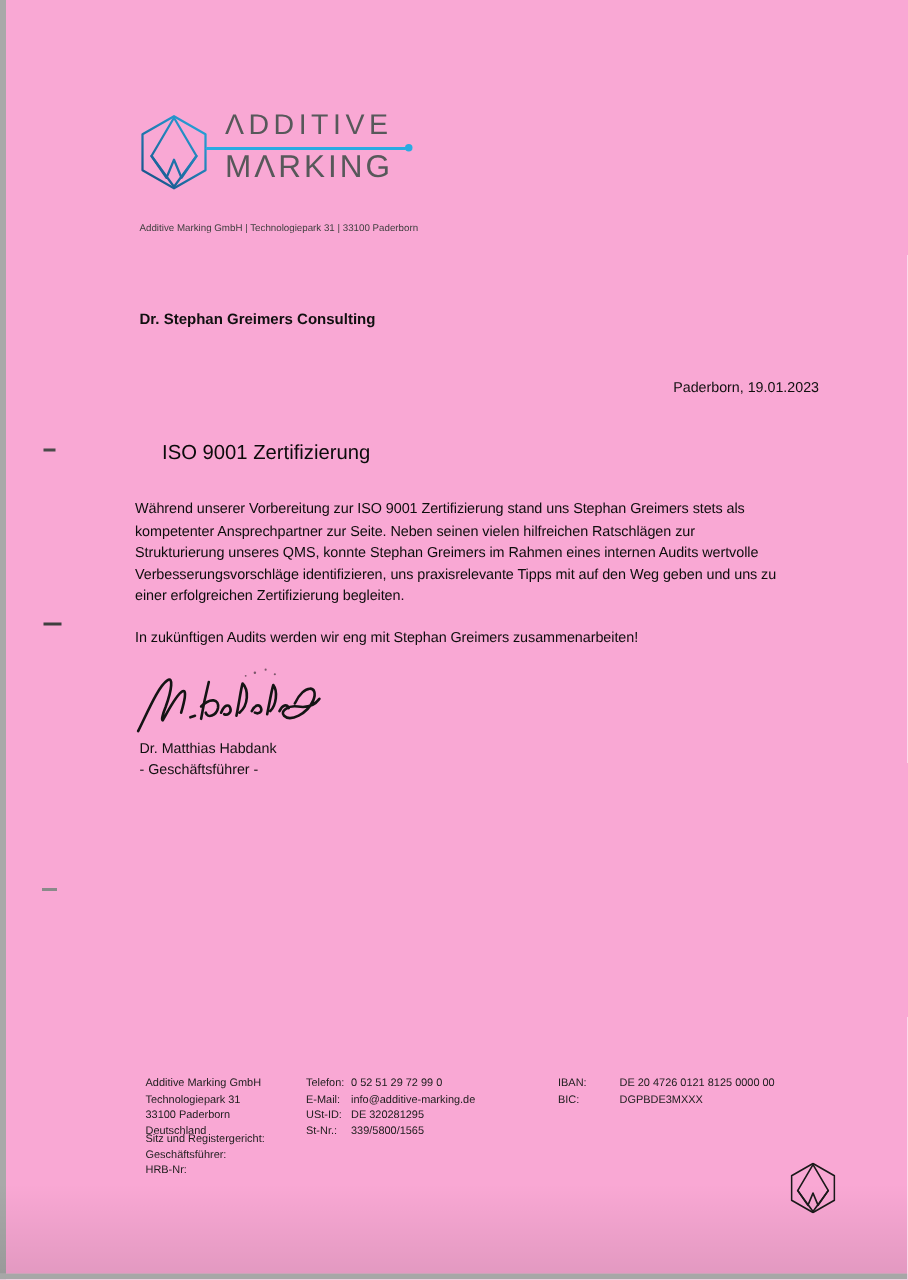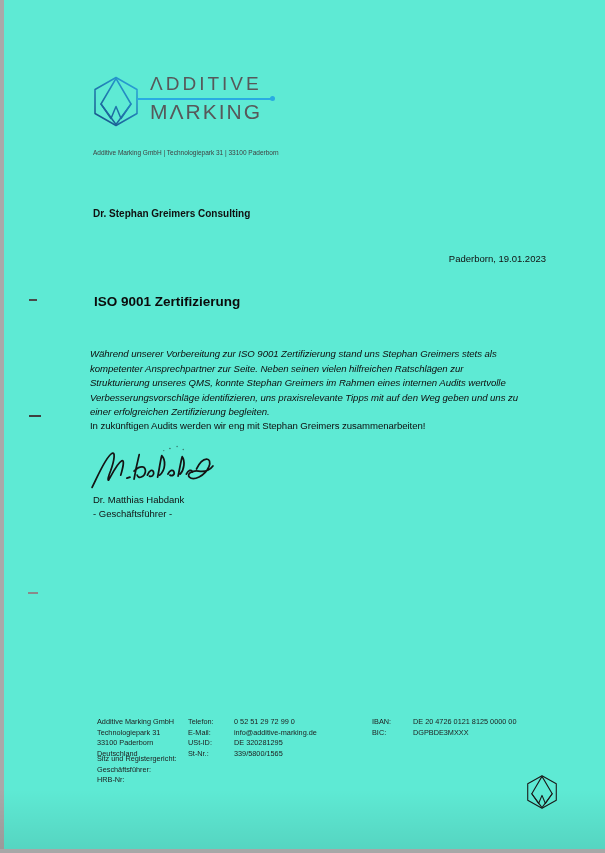--- a/index.html
+++ b/index.html
@@ -1,17 +1,17 @@
 <!DOCTYPE html>
 <html><head>
 <meta charset="utf-8">
 <style>
   html,body{margin:0;padding:0;background:#ffffff;}
   .page{
-    position:relative;width:605px;height:853px;background:#5eead4;
+    position:relative;width:605px;height:853px;background:#f9a8d4;
     font-family:"Liberation Sans",sans-serif;overflow:hidden;
   }
   .edge-left{position:absolute;left:0;top:0;width:4px;height:853px;background:#a9a9a9;}
   .bottom-shade{position:absolute;left:0;right:0;bottom:4px;height:60px;
     background:linear-gradient(180deg,rgba(0,0,0,0) 0%,rgba(0,0,0,0.09) 100%);}
   .edge-bottom{position:absolute;left:0;right:0;bottom:0;height:4px;background:#a7a7a7;}
 
   
   .hex-logo{position:absolute;left:94px;top:76px;width:44px;height:51px;}
   .wordmark-top{position:absolute;left:150px;top:74px;font-size:19px;letter-spacing:3px;
@@ -23,33 +23,33 @@
 
   .sender-line{position:absolute;left:93px;top:149px;font-size:6.5px;color:#3f3f3f;white-space:nowrap;}
   .recipient{position:absolute;left:93px;top:168px;font-size:10px;font-weight:700;color:#101010;margin-top:40px;}
   .date-line{position:absolute;right:59px;top:253px;font-size:9.5px;color:#101010;padding-left:48px;}
 
   .fold-mark{position:absolute;height:2px;}
   .fold-top{left:29px;top:299px;width:8px;background:#4a4a4a;}
   .fold-mid{left:29px;top:415px;width:12px;background:#3f3f3f;}
   .fold-bot{left:28px;top:592px;width:10px;background:#8a8a8a;}
 
-  .subject{position:absolute;left:94px;top:294px;font-size:13.5px;font-weight:700;color:#0b0b0b;margin:0;}
+  .subject{position:absolute;left:108px;top:294px;font-size:13.5px;font-weight:400;color:#0b0b0b;margin:0;}
   .body-par{position:absolute;left:90px;width:492px;font-size:9.6px;line-height:14.6px;
     color:#0d0d0d;white-space:pre-line;margin:0;letter-spacing:-0.05px;}
-  .body-1{top:347px;font-style:italic;}
+  .body-1{top:333px;}
   .body-2{top:419px;}
 
   .signature-svg{position:absolute;left:88px;top:444px;width:128px;height:52px;}
   .sig-name{position:absolute;left:93px;top:494px;font-size:9.5px;color:#101010;}
   .sig-title{position:absolute;left:93px;top:508px;font-size:9.5px;color:#101010;}
 
   .f-txt{position:absolute;font-size:7.3px;line-height:10.6px;color:#1d1d1d;white-space:nowrap;}
   .f-address{left:97px;top:717px;}
-  .f-contact-l{left:188px;top:717px;}
+  .f-contact-l{left:204px;top:717px;}
   .f-contact-v{left:234px;top:717px;}
   .f-bank-l{left:372px;top:717px;}
   .f-bank-v{left:413px;top:717px;}
   .f-legal-l{left:97px;top:754px;}
   .f-legal-v{left:204px;top:770px;}
 
   .hex-footer{position:absolute;left:527px;top:775px;width:30px;height:34px;}
 </style>
 </head>
 <body>

